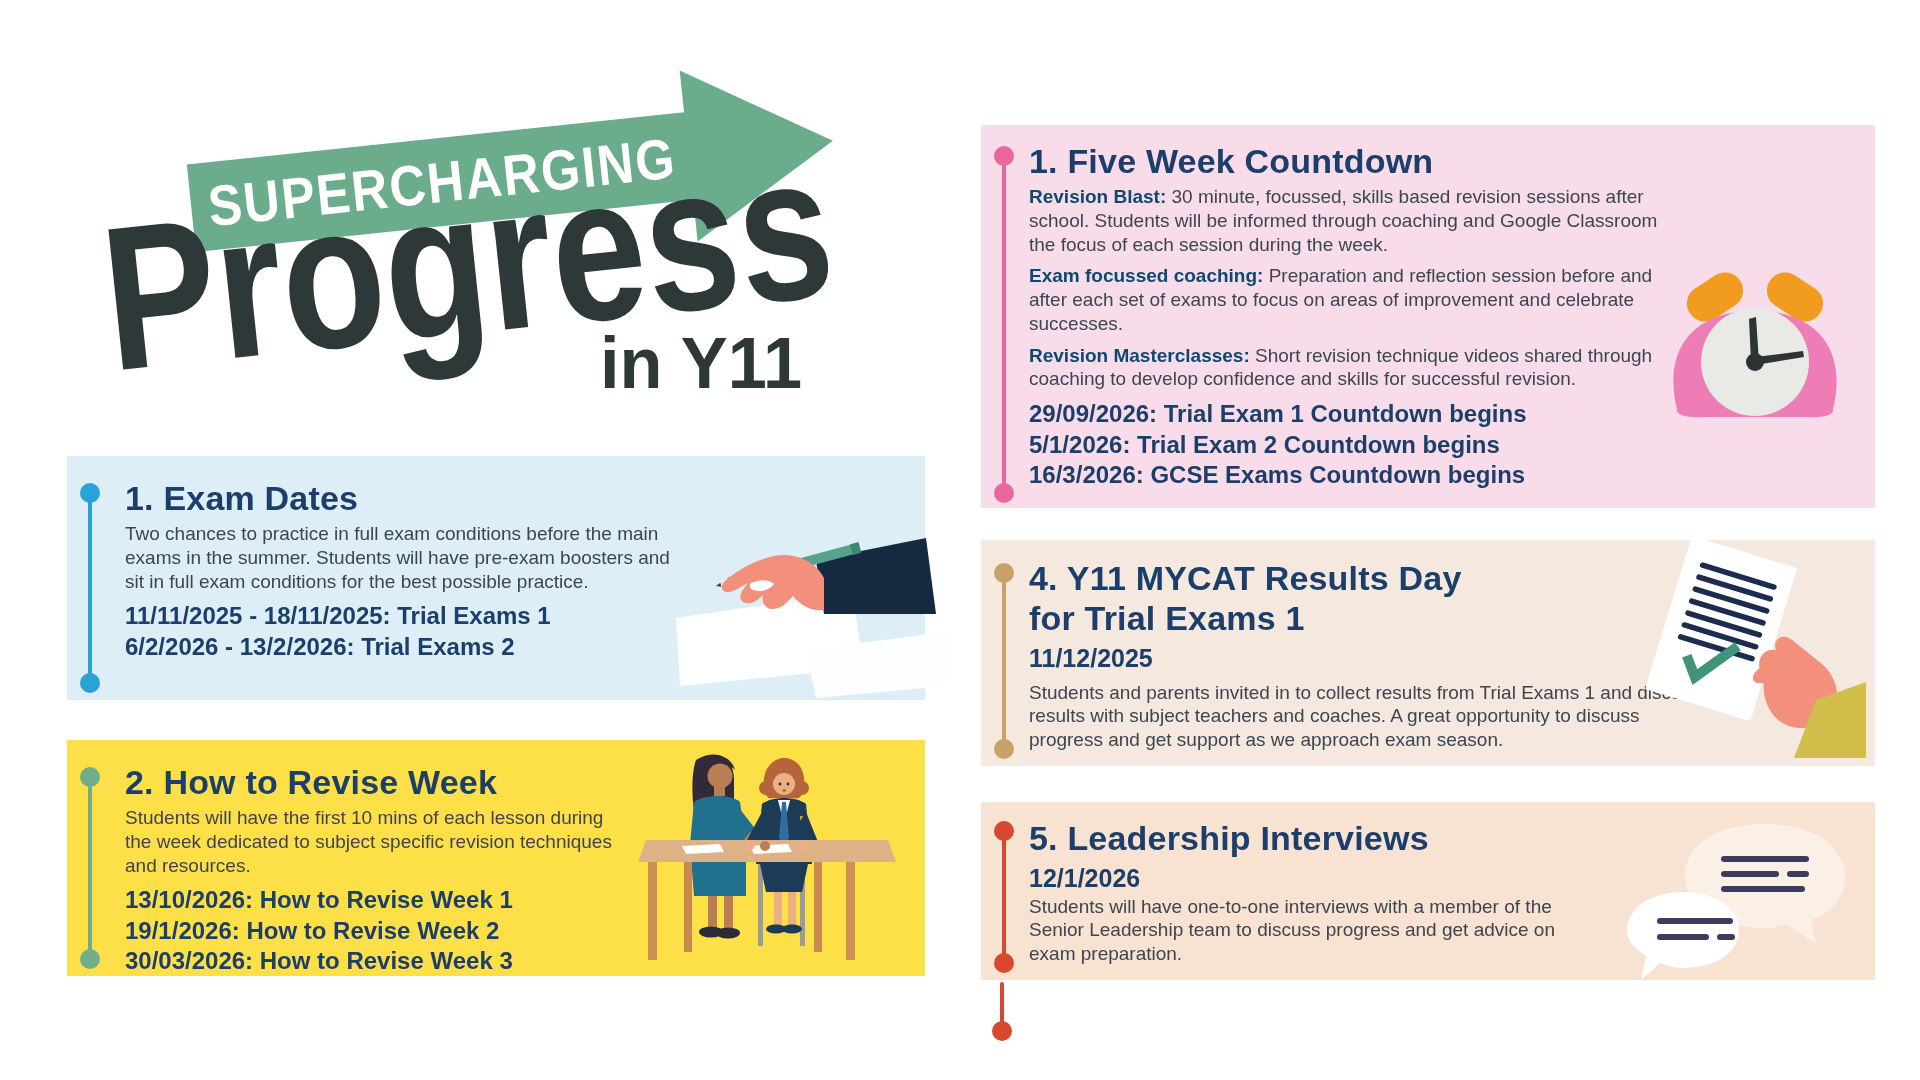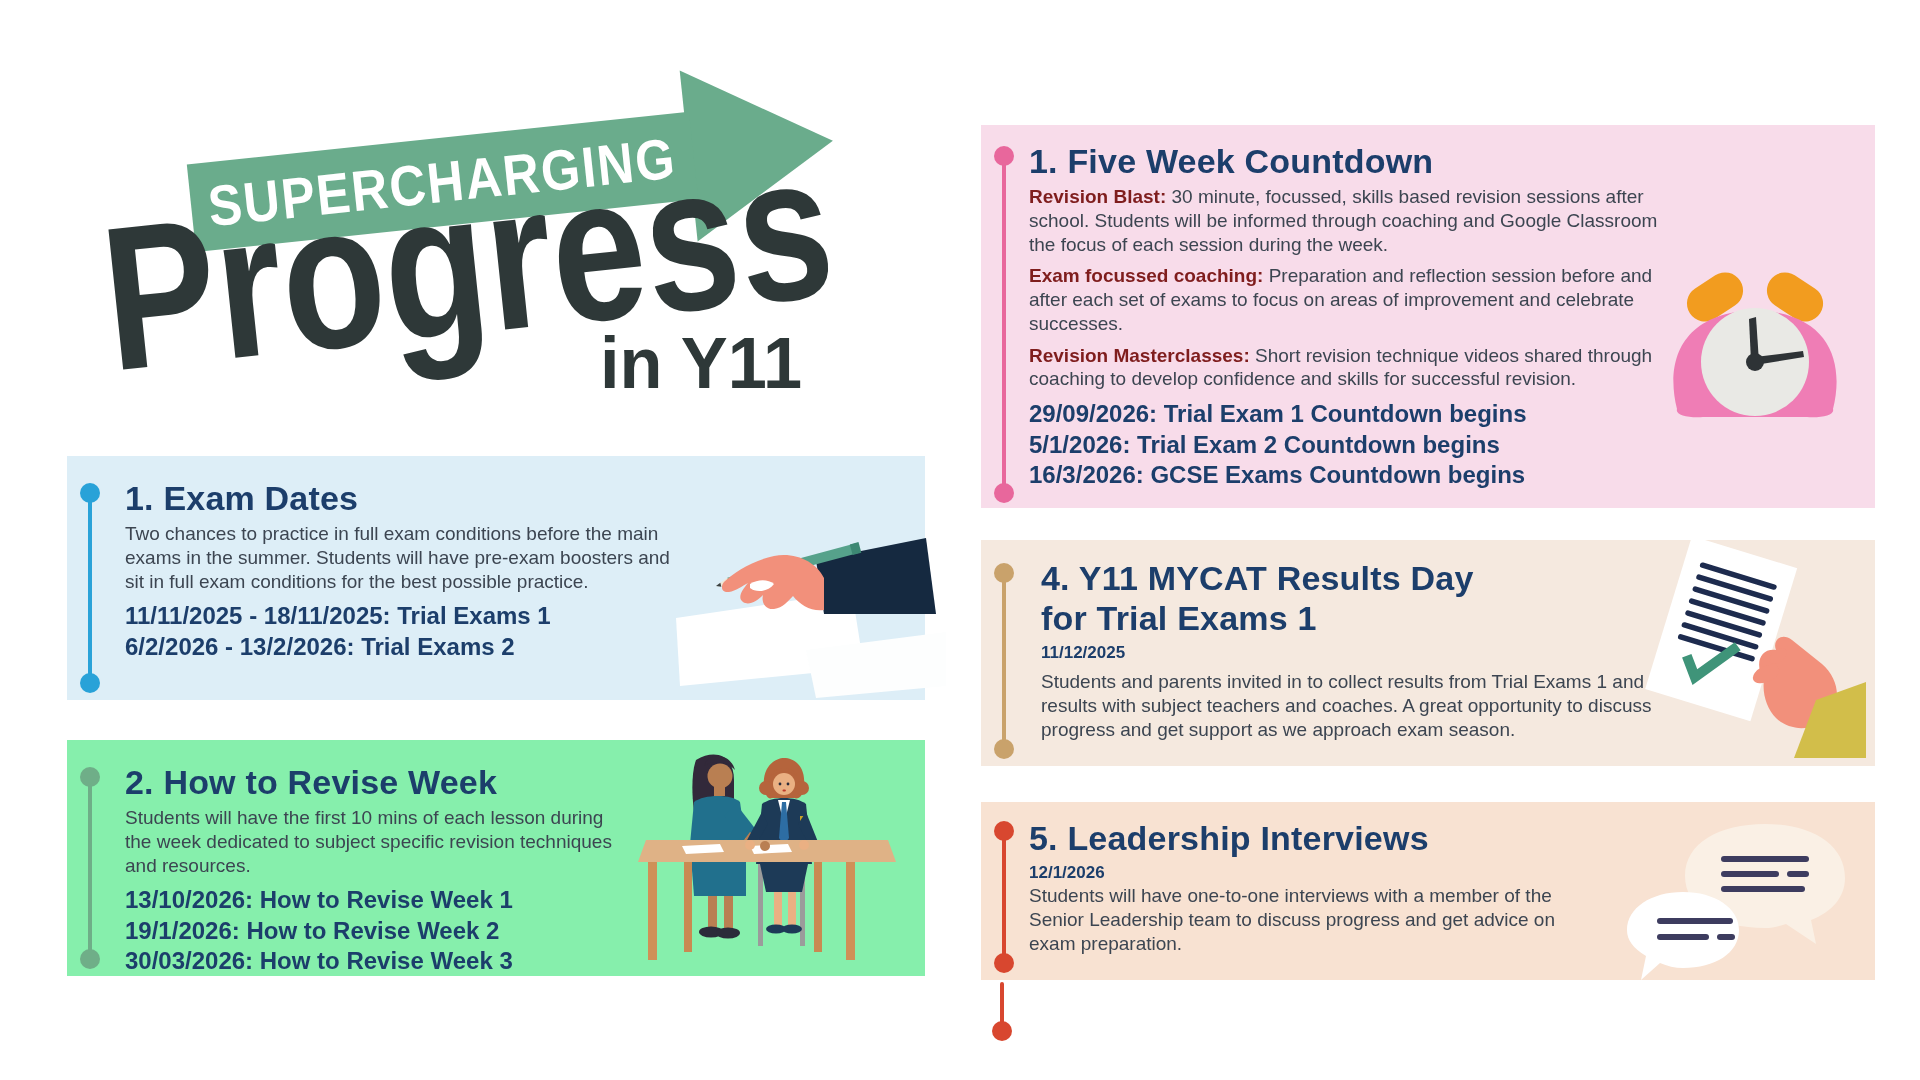--- a/index.html
+++ b/index.html
@@ -4,34 +4,34 @@
 <style>
   html,body{margin:0;padding:0;background:#ffffff;}
   .page{position:relative;width:1920px;height:1080px;background:#ffffff;overflow:hidden;
         font-family:"Liberation Sans","DejaVu Sans",sans-serif;}
   .header-svg{position:absolute;left:0;top:0;}
 
   .card{position:absolute;box-sizing:border-box;}
   .card-1{left:67px;top:456px;width:858px;height:244px;padding:22px 0 0 58px;}
   .card-2{left:67px;top:740px;width:858px;height:236px;padding:22px 0 0 58px;}
   .card-3{left:981px;top:125px;width:894px;height:383px;padding:16px 0 0 48px;}
-  .card-4{left:981px;top:540px;width:894px;height:226px;padding:18px 0 0 60px;}
+  .card-4{left:981px;top:540px;width:894px;height:226px;padding:18px 0 0 48px;}
   .card-5{left:981px;top:802px;width:894px;height:178px;padding:16px 0 0 48px;}
 
   .card h2{margin:0 0 4px 0;font-size:34px;line-height:1.18;font-weight:700;color:#1c3e6b;letter-spacing:.2px;}
   .card-4 h2{max-width:480px;margin-bottom:2px;}
   .body-text{margin:0 0 8px 0;font-size:19px;line-height:1.25;color:#3c4551;}
   .card-1 .body-text{max-width:560px;}
   .card-2 .body-text{max-width:490px;}
   .card-3 .body-text{max-width:640px;margin-bottom:8px;}
   .card-4 .body-text{max-width:680px;margin-top:6px;}
   .card-5 .body-text{max-width:560px;}
-  .body-text strong{font-weight:700;color:#7f1d1d;}
+  .body-text strong{font-weight:700;color:#0c4a6e;}
   .dates{list-style:none;margin:6px 0 0 0;padding:0;font-size:24px;line-height:1.27;font-weight:700;color:#1c3e6b;}
-  .date-big{margin:4px 0 0 0;font-size:17px;font-weight:700;color:#1c3e6b;line-height:1.3;}
+  .date-big{margin:4px 0 0 0;font-size:25px;font-weight:700;color:#1c3e6b;line-height:1.3;}
 
   .timeline{position:absolute;left:21px;width:4px;background:currentColor;border-radius:2px;}
   .timeline .dot{position:absolute;left:50%;transform:translateX(-50%);width:20px;height:20px;border-radius:50%;background:currentColor;}
   .timeline .dot.top{top:-9px;}
   .timeline .dot.bot{bottom:-9px;}
   .card-1 .timeline{top:36px;bottom:16px;}
   .card-2 .timeline{top:36px;bottom:16px;}
   .card-3 .timeline{top:30px;bottom:14px;}
   .card-4 .timeline{top:32px;bottom:16px;}
   .card-5 .timeline{top:28px;bottom:16px;}
@@ -85,21 +85,21 @@
         <polygon points="0,0 5,-2 5,2" fill="#394042"></polygon>
         <rect x="140" y="-5.5" width="9" height="11" fill="#3d8873"></rect>
       </g>
       <path d="M148,56 C140,40 120,30 98,34 C78,38 58,50 48,60 C44,65 46,71 53,70 C60,69 66,64 72,61
                C66,68 61,76 67,80 C73,84 81,79 87,73 C85,81 90,88 98,87 C107,86 112,79 117,74
                C124,83 136,90 148,88 Z" fill="#f2907b"></path>
       <path d="M74,62 C82,57 92,57 98,62 C92,70 80,71 74,66 Z" fill="#ffffff"></path>
     </svg>
   </section>
 
-  <section class="card card-2" style="background-color: #86efac;">
+  <section class="card card-2" style="background-color: #fde047;">
     <div class="timeline" style="color: rgb(111, 174, 136);">
       <span class="dot top"></span>
       <span class="dot bot"></span>
     </div>
     <h2>2. How to Revise Week</h2>
     <p class="body-text">Students will have the first 10 mins of each lesson during the week dedicated to subject specific revision techniques and resources.</p>
     <ul class="dates">
       <li>13/10/2026: How to Revise Week 1</li>
       <li>19/1/2026: How to Revise Week 2</li>
       <li>30/03/2026: How to Revise Week 3</li>

